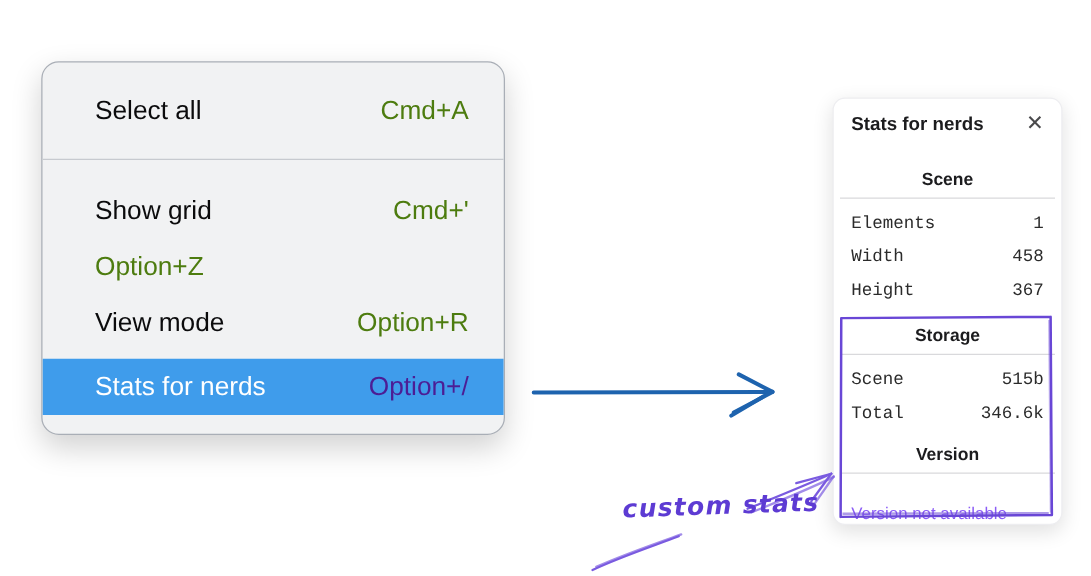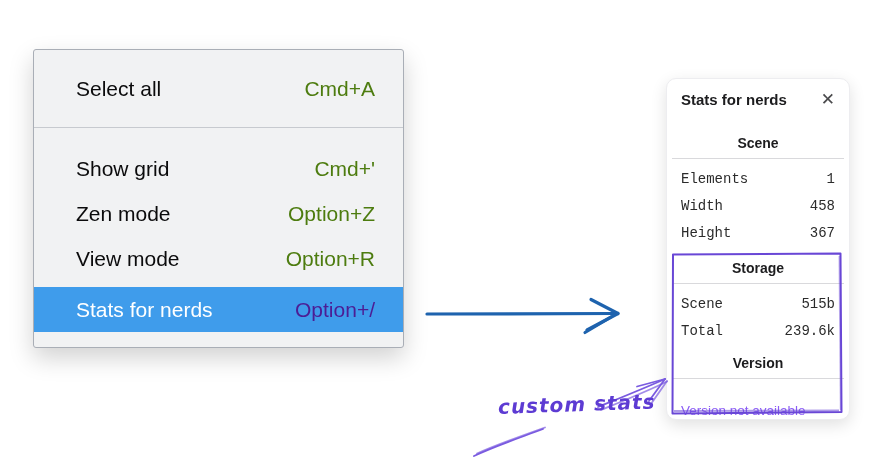--- a/index.html
+++ b/index.html
@@ -13,21 +13,21 @@
     font-family: "Liberation Sans", sans-serif;
   }
 
   
   .menu {
     position: absolute;
     left: 33px; top: 49px;
     width: 371px; height: 299px;
     background: #f1f2f3;
     border: 1.5px solid #a9aeb6;
-    border-radius: 3px;
+    border-radius: 14px;
     box-shadow: 0 10px 24px rgba(0,0,0,0.18);
     overflow: hidden;
   }
   .menu-item {
     display: flex;
     align-items: center;
     justify-content: space-between;
     padding: 0 28px 0 42px;
     height: 45px;
     font-size: 21px;
@@ -137,21 +137,20 @@
       <span class="label">Select all</span>
       <span class="shortcut">Cmd+A</span>
     </div>
     <div class="menu-divider"></div>
     <div class="menu-section2">
       <div class="menu-item">
         <span class="label">Show grid</span>
         <span class="shortcut">Cmd+'</span>
       </div>
       <div class="menu-item">
-        <span class="label">Zen mode</span>
         <span class="shortcut">Option+Z</span>
       </div>
       <div class="menu-item">
         <span class="label">View mode</span>
         <span class="shortcut">Option+R</span>
       </div>
       <div class="menu-item selected">
         <span class="label">Stats for nerds</span>
         <span class="shortcut">Option+/</span>
       </div>
@@ -183,21 +182,21 @@
 
     <div class="sec-heading storage">Storage</div>
     <div class="panel-hr"></div>
     <div class="rows">
       <div class="stat-row">
         <span class="lbl">Scene</span>
         <span class="val">515b</span>
       </div>
       <div class="stat-row">
         <span class="lbl">Total</span>
-        <span class="val">239.6k</span>
+        <span class="val">346.6k</span>
       </div>
     </div>
 
     <div class="sec-heading version">Version</div>
     <div class="panel-hr"></div>
     <div class="version-note">Version not available</div>
   </div>
 
   <svg class="overlay" viewBox="0 0 873 461" xmlns="http://www.w3.org/2000/svg">
 

